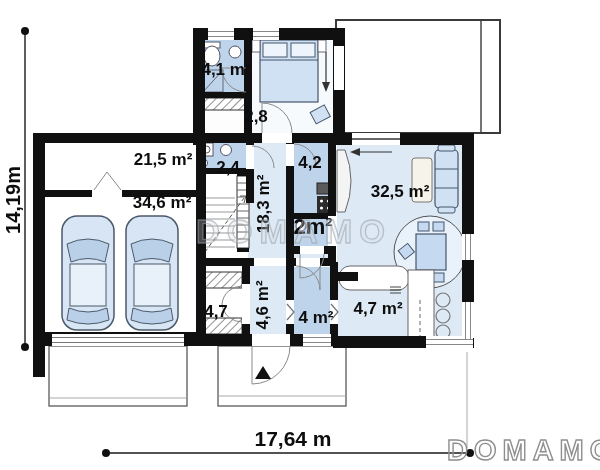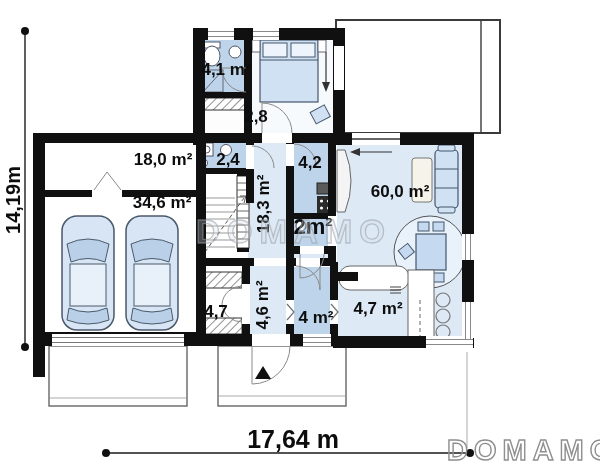--- a/index.html
+++ b/index.html
@@ -5,21 +5,21 @@
   html,body{margin:0;padding:0;background:#ffffff;}
   #canvas{position:relative;width:600px;height:470px;background:#ffffff;overflow:hidden;
           font-family:"Liberation Sans",sans-serif;padding-left:24px;}
   #plan-svg{position:absolute;left:0;top:0;}
   .lbl{position:absolute;transform:translate(-50%,-50%);font-weight:700;color:#0d0d0d;
        font-size:17px;white-space:nowrap;letter-spacing:0px;z-index:6;}
   .lbl.small{font-size:22px;}
   .lbl.rot{transform:translate(-50%,-50%) rotate(-90deg);}
   .dim{position:absolute;font-weight:700;color:#0d0d0d;z-index:6;white-space:nowrap;}
   .dim.v{transform:translate(-50%,-50%) rotate(-90deg);font-size:20px;}
-  .dim.h{transform:translate(-50%,-50%);font-size:25px;}
+  .dim.h{transform:translate(-50%,-50%);font-size:21px;}
   .watermark{position:absolute;font-weight:700;z-index:7;white-space:nowrap;
        color:rgba(215,220,228,0.28);-webkit-text-stroke:1.3px rgba(150,158,168,0.55);}
   .watermark.mid{left:196px;top:213px;font-size:33px;letter-spacing:7px;}
   .watermark.logo{left:447px;top:434px;font-size:29px;letter-spacing:6px;
        color:rgba(255,255,255,0.05);-webkit-text-stroke:1.4px #8f8f8f;}
 </style>
 </head>
 <body>
 
 <div id="canvas">
@@ -286,25 +286,25 @@
   <g>
     <line x1="467" y1="352" x2="467" y2="448" stroke="#aaa" stroke-width="1"></line>
     <line x1="106" y1="453" x2="470" y2="453" stroke="#1a1a1a" stroke-width="1.4"></line>
     <circle cx="106" cy="453" r="4" fill="#101010"></circle>
     <circle cx="470" cy="453" r="4" fill="#101010"></circle>
   </g>
 </svg>
 
 <div class="lbl" style="left:226px;top:70px;">4,1 m²</div>
 <div class="lbl" style="left:227px;top:117px;margin-left:29px;">2,8</div>
-<div class="lbl" style="left:163px;top:160px;">18,0 m²</div>
-<div class="lbl" style="left:228px;top:160px;">2,4</div>
+<div class="lbl" style="left:163px;top:160px;">21,5 m²</div>
+<div class="lbl" style="left:228px;top:168px;">2,4</div>
 <div class="lbl" style="left:310px;top:163px;">4,2</div>
 <div class="lbl rot" style="left:264px;top:204px;">18,3 m²</div>
-<div class="lbl" style="left:400px;top:192px;">60,0 m²</div>
+<div class="lbl" style="left:400px;top:192px;">32,5 m²</div>
 <div class="lbl" style="left:162px;top:203px;">34,6 m²</div>
 <div class="lbl small" style="left:313px;top:227px;">2m²</div>
 <div class="lbl" style="left:216px;top:312px;">4,7</div>
 <div class="lbl rot" style="left:263px;top:305px;">4,6 m²</div>
 <div class="lbl" style="left:316px;top:318px;">4 m²</div>
 <div class="lbl" style="left:378px;top:309px;">4,7 m²</div>
 
 <div class="dim v" style="left:13px;top:200px;">14,19m</div>
 <div class="dim h" style="left:293px;top:439px;">17,64 m</div>
 

